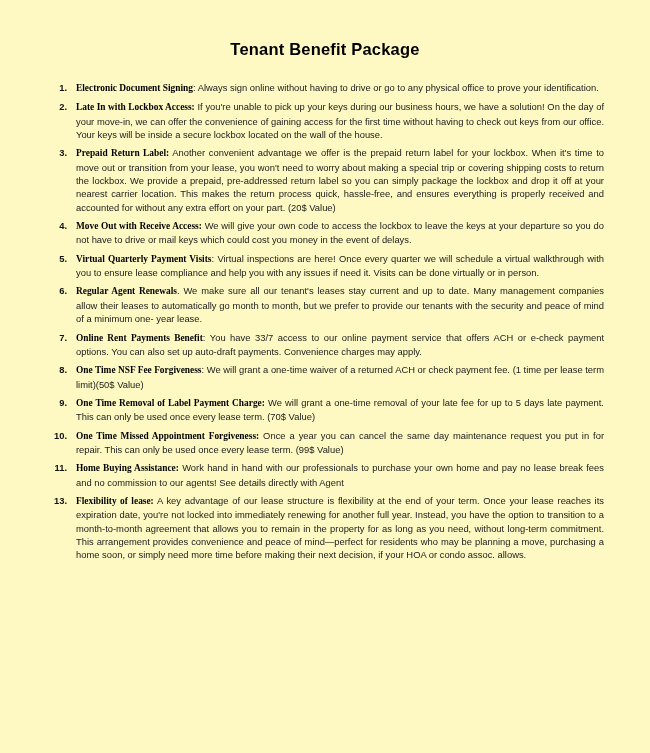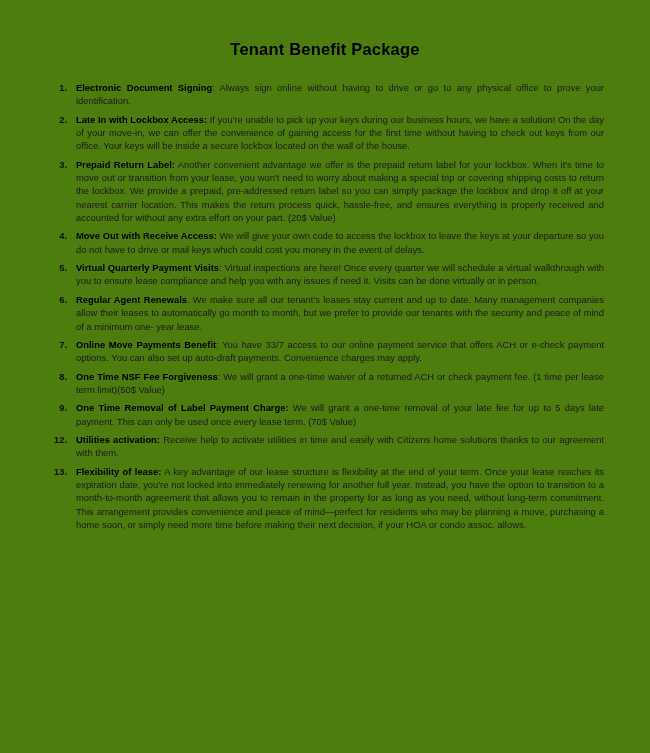--- a/index.html
+++ b/index.html
@@ -13,21 +13,21 @@
     font-family: "Liberation Sans", sans-serif;
     color: #1a1a1a;
     overflow: hidden;
   }
   .page {
     position: relative;
     width: 650px;
     height: 753px;
     box-sizing: border-box;
     padding: 32px 46px 10px 46px;
-    background: #4d7c0f;
+    background: #fef9c3;
   }
   .doc-title {
     text-align: center;
     font-size: 16.5px;
     font-weight: bold;
     letter-spacing: 0.2px;
     margin: 8px 0 22px 0;
     color: #000;
   }
   ol.benefits {
@@ -50,20 +50,21 @@
     top: 0;
     width: 21px;
     text-align: right;
     font-weight: bold;
     font-size: 9.4px;
     color: #111;
   }
   .lead {
     font-weight: bold;
     color: #000;
+    font-family: Liberation Serif, serif;
   }
   .inline-bold {
     font-weight: normal;
   }
   .body-text {
     font-weight: normal;
   }
 </style>
 </head>
 <body>
@@ -99,39 +100,43 @@
       <span class="lead">Virtual Quarterly Payment Visits</span><span class="body-text">: Virtual inspections are here! Once every quarter we will schedule a virtual walkthrough with you to ensure lease compliance and help you with any issues if need it. Visits can be done virtually or in person.</span>
     </li>
 
     <li>
       <span class="num">6.</span>
       <span class="lead">Regular Agent Renewals</span><span class="body-text">. We make sure all our tenant's leases stay current and up to date. Many management companies allow their leases to automatically go month to month, but we prefer to provide our tenants with the security and peace of mind of a minimum one- year lease.</span>
     </li>
 
     <li>
       <span class="num">7.</span>
-      <span class="lead">Online Move Payments Benefit</span><span class="body-text">: You have 33/7 access to our online payment service that offers ACH or e-check payment options.   You can also set up auto-draft payments. Convenience charges may apply.</span>
+      <span class="lead">Online Rent Payments Benefit</span><span class="body-text">: You have 33/7 access to our online payment service that offers ACH or e-check payment options.   You can also set up auto-draft payments. Convenience charges may apply.</span>
     </li>
 
     <li>
       <span class="num">8.</span>
       <span class="lead">One Time NSF Fee Forgiveness</span><span class="body-text">: We will grant a one-time waiver of a returned ACH or check payment fee. (1 time per lease term limit)(50$ Value)</span>
     </li>
 
     <li>
       <span class="num">9.</span>
       <span class="lead">One Time Removal of Label Payment Charge:</span><span class="body-text"> We will grant a one-time removal of your late fee for up to 5 days late payment. This can only be used once every lease term. (70$ Value)</span>
     </li>
 
-
+    <li>
+      <span class="num">10.</span>
+      <span class="lead">One Time Missed Appointment Forgiveness:</span><span class="body-text"> Once a year you can cancel the same day maintenance request you put in for repair. This can only be used once every lease term. (99$ Value)</span>
+    </li>
 
     <li>
-      <span class="num">12.</span>
-      <span class="lead">Utilities activation:</span><span class="body-text"> Receive help to activate utilities in time and easily with Citizens home solutions thanks to our agreement with them.</span>
+      <span class="num">11.</span>
+      <span class="lead">Home Buying Assistance:</span><span class="body-text"> Work hand in hand with our professionals to purchase your own home and pay no lease break fees and no commission to our agents! See details directly with Agent</span>
     </li>
+
 
     <li>
       <span class="num">13.</span>
       <span class="lead">Flexibility of lease:</span><span class="body-text"> A key advantage of our lease structure is flexibility at the end of your term. Once your lease reaches its expiration date, you're not locked into immediately renewing for another full year. Instead, you have the option to transition to a month-to-month agreement that allows you to remain in the property for as long as you need, without long-term commitment. This arrangement provides convenience and peace of mind—perfect for residents who may be planning a move, purchasing a home soon, or simply need more time before making their next decision, if your HOA or condo assoc. allows.</span>
     </li>
 
   </ol>
 </div>
 
 </body></html>

